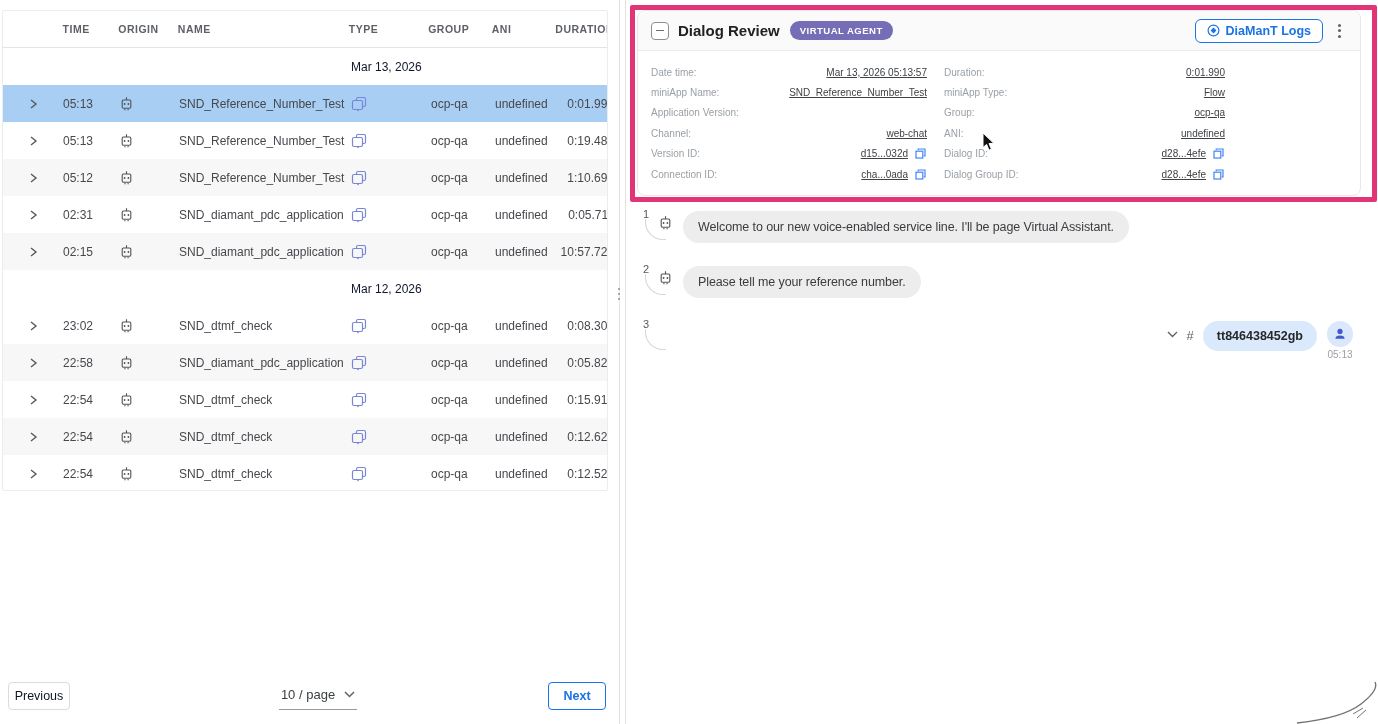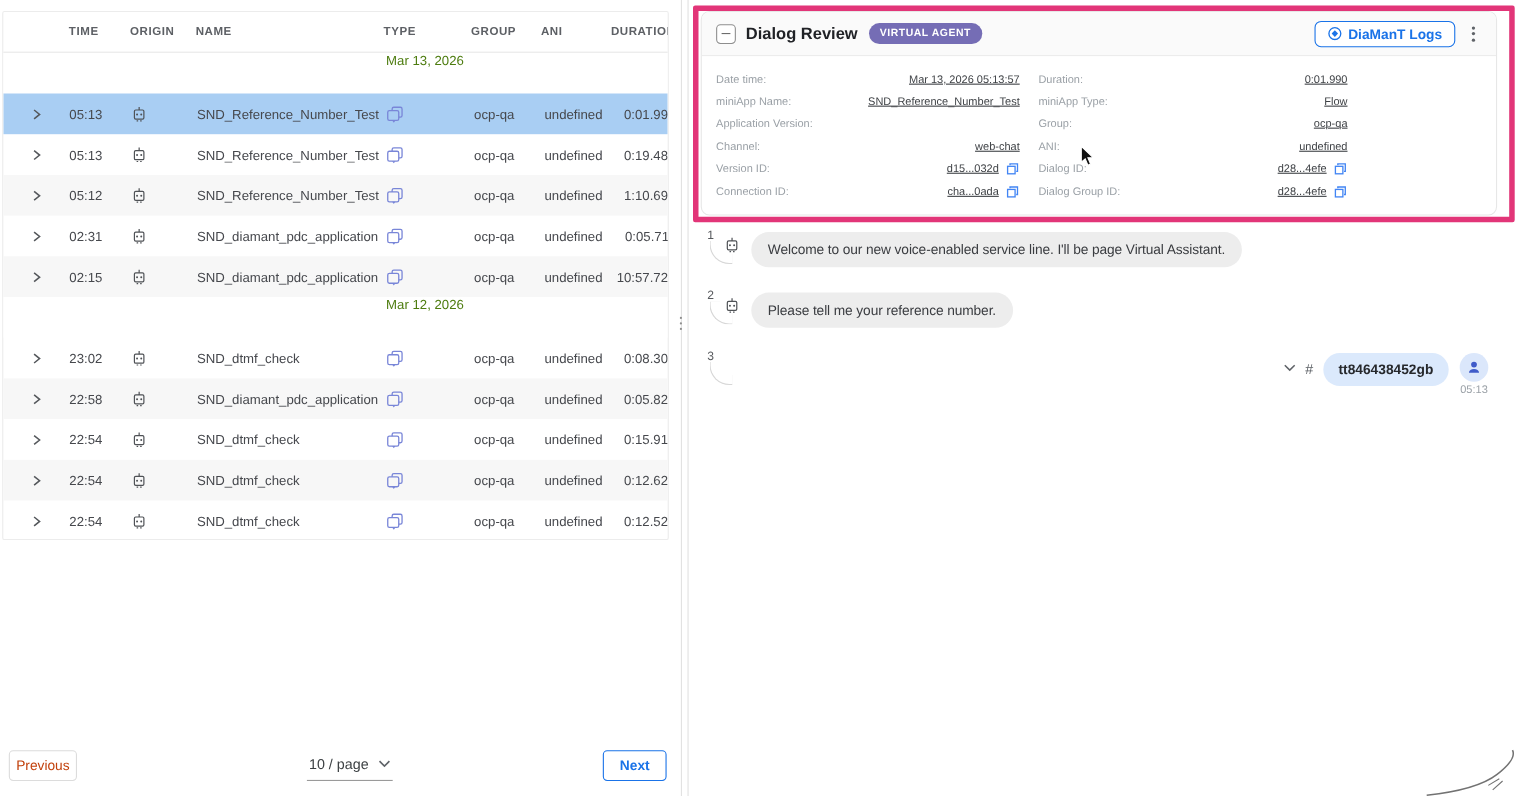--- a/index.html
+++ b/index.html
@@ -7,36 +7,36 @@
               font-family:"Liberation Sans", sans-serif; color:#44474b; }
 
   
   .table-card { position:absolute; left:2px; top:10px; width:606px; height:481px;
                 border:1px solid #ececec; border-radius:2px; overflow:hidden; background:#fff; }
   .thead { display:flex; align-items:center; height:37px; border-bottom:1px solid #e4e4e4;
            font-size:10.5px; letter-spacing:.5px; color:#5d6065; font-weight:bold; }
   .trow { display:flex; align-items:center; height:37px; font-size:12px; color:#46484d; }
   .trow.shade { background:#f7f7f7; }
   .trow.selected { background:#a9cef3; }
-  .daterow { height:37px; display:flex; align-items:flex-start; font-size:12px; color:#4d7c0f; background:#fff; }
+  .daterow { height:37px; display:flex; align-items:center; font-size:12px; color:#0f172a; background:#fff; }
   .daterow span { margin-left:348px; }
   .c-expand { width:60px; display:flex; justify-content:center; align-items:center; }
   .c-time { width:56px; }
   .c-origin { width:60px; display:flex; align-items:center; }
   .c-name { width:172px; white-space:nowrap; overflow:hidden; }
   .c-type { width:80px; display:flex; align-items:center; }
   .c-group { width:64px; }
   .c-ani { width:64px; }
   .c-duration { flex:1; text-align:right; margin-right:-7px; white-space:nowrap; }
   .chev-right { stroke:#55585c; fill:none; stroke-width:1.4; }
 
   
   .btn { position:absolute; top:682px; height:28px; background:#fff; border-radius:4px;
          font-size:12.5px; display:flex; align-items:center; justify-content:center; cursor:pointer; }
-  .btn-prev { left:8px; width:62px; border:1px solid #dcdcdc; color:#c2410c; }
+  .btn-prev { left:8px; width:62px; border:1px solid #dcdcdc; color:#0f172a; }
   .btn-next { left:548px; width:58px; border:1px solid #1a73e8; color:#1a73e8; font-weight:bold; }
   .page-select { position:absolute; left:279px; top:680px; width:78px; height:30px;
                  border-bottom:1px solid #9a9a9a; display:flex; align-items:center; gap:9px;
                  justify-content:center; font-size:13px; color:#3c4043; cursor:pointer; }
 
   
   .splitter { position:absolute; left:619px; top:0; width:7px; height:724px;
               border-left:1px solid #e2e2e2; border-right:1px solid #e2e2e2; }
   .grip { position:absolute; left:617px; top:288px; width:4px; display:flex; flex-direction:column; gap:3px; align-items:center; }
   .grip i { width:2px; height:2px; border-radius:50%; background:#8f8f8f; }

